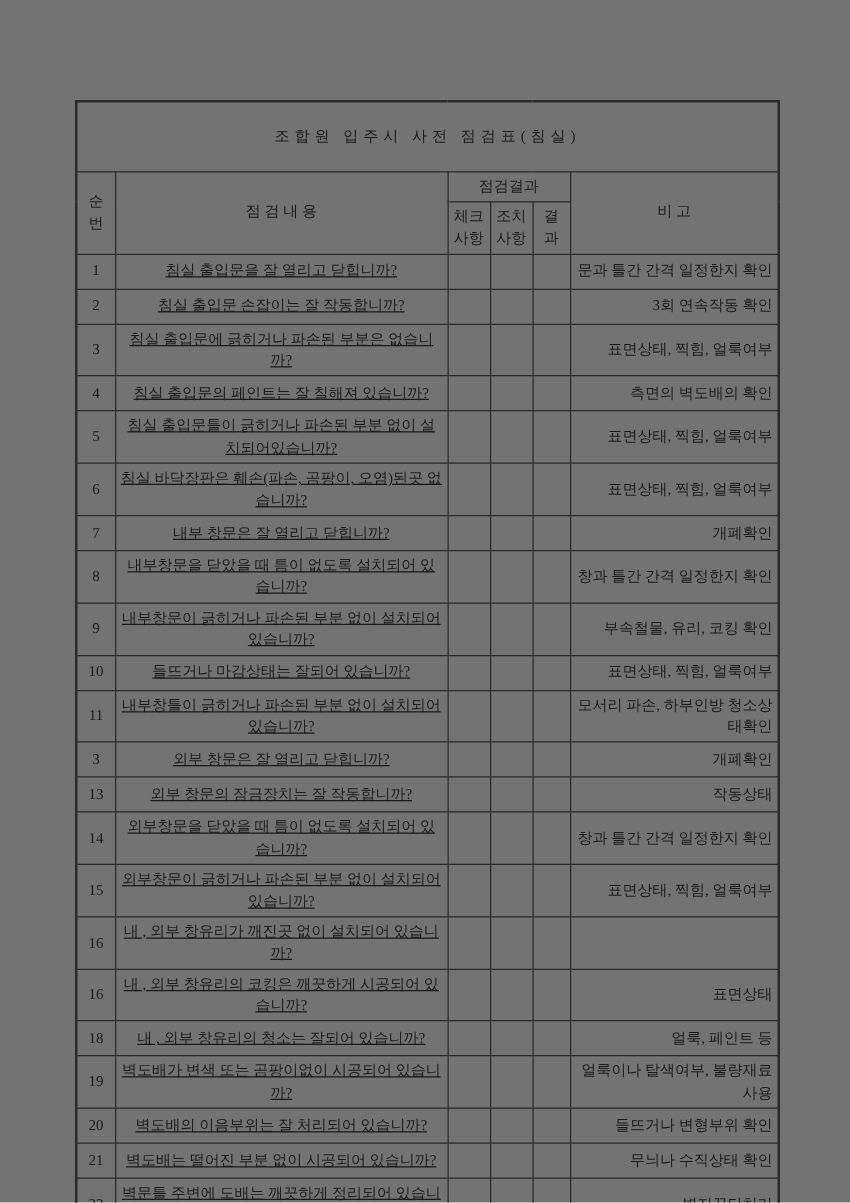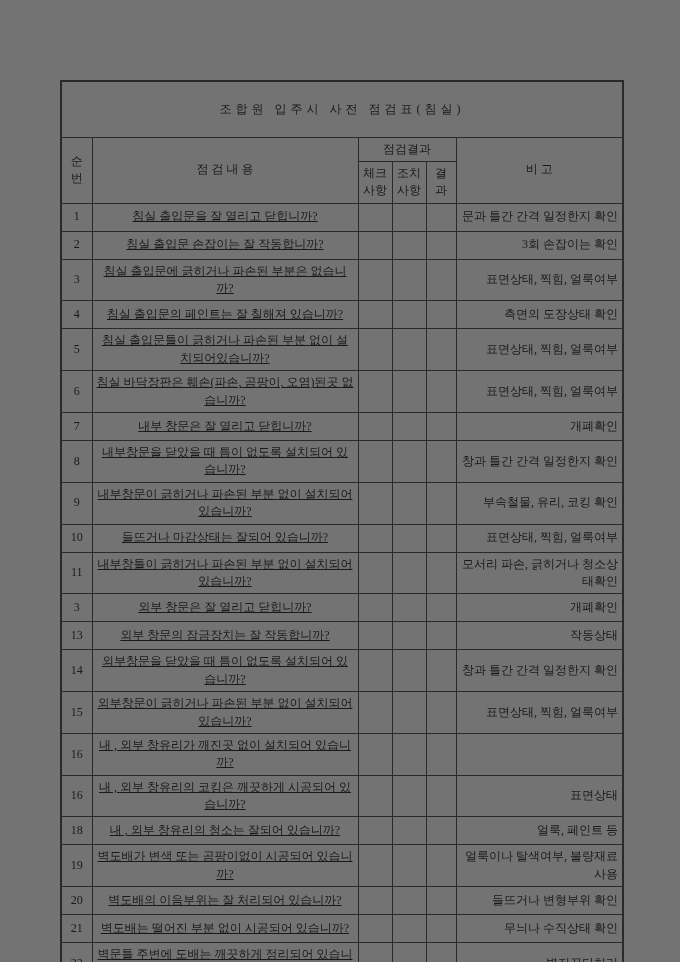--- a/index.html
+++ b/index.html
@@ -98,37 +98,37 @@
     <td class="c-action"></td>
     <td class="c-result"></td>
     <td class="c-remark">문과 틀간 간격 일정한지 확인</td>
   </tr>
         <tr>
     <td class="c-no">2</td>
     <td class="c-content">침실 출입문 손잡이는 잘 작동합니까?</td>
     <td class="c-check"></td>
     <td class="c-action"></td>
     <td class="c-result"></td>
-    <td class="c-remark">3회 손잡이는 확인</td>
+    <td class="c-remark">3회 연속작동 확인</td>
   </tr>
         <tr>
     <td class="c-no">3</td>
     <td class="c-content">침실 출입문에 긁히거나 파손된 부분은 없습니까?</td>
     <td class="c-check"></td>
     <td class="c-action"></td>
     <td class="c-result"></td>
     <td class="c-remark">표면상태, 찍힘, 얼룩여부</td>
   </tr>
         <tr>
     <td class="c-no">4</td>
     <td class="c-content">침실 출입문의 페인트는 잘 칠해져 있습니까?</td>
     <td class="c-check"></td>
     <td class="c-action"></td>
     <td class="c-result"></td>
-    <td class="c-remark">측면의 도장상태 확인</td>
+    <td class="c-remark">측면의 벽도배의 확인</td>
   </tr>
         <tr>
     <td class="c-no">5</td>
     <td class="c-content">침실 출입문틀이 긁히거나 파손된 부분 없이 설치되어있습니까?</td>
     <td class="c-check"></td>
     <td class="c-action"></td>
     <td class="c-result"></td>
     <td class="c-remark">표면상태, 찍힘, 얼룩여부</td>
   </tr>
         <tr>
@@ -170,21 +170,21 @@
     <td class="c-action"></td>
     <td class="c-result"></td>
     <td class="c-remark">표면상태, 찍힘, 얼룩여부</td>
   </tr>
         <tr>
     <td class="c-no">11</td>
     <td class="c-content">내부창틀이 긁히거나 파손된 부분 없이 설치되어 있습니까?</td>
     <td class="c-check"></td>
     <td class="c-action"></td>
     <td class="c-result"></td>
-    <td class="c-remark">모서리 파손, 긁히거나 청소상태확인</td>
+    <td class="c-remark">모서리 파손, 하부인방 청소상태확인</td>
   </tr>
         <tr>
     <td class="c-no">3</td>
     <td class="c-content">외부 창문은 잘 열리고 닫힙니까?</td>
     <td class="c-check"></td>
     <td class="c-action"></td>
     <td class="c-result"></td>
     <td class="c-remark">개폐확인</td>
   </tr>
         <tr>

